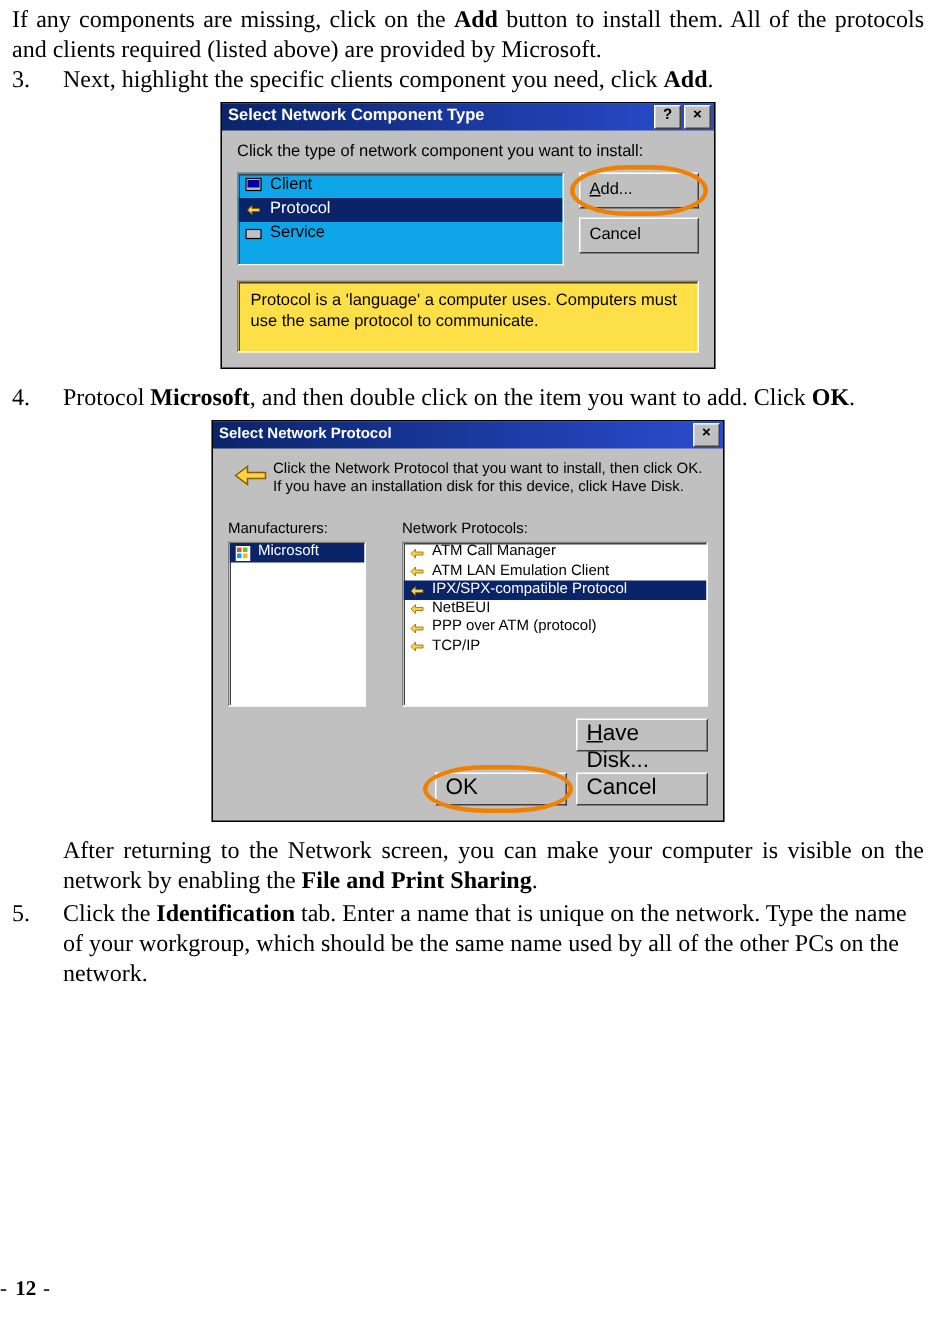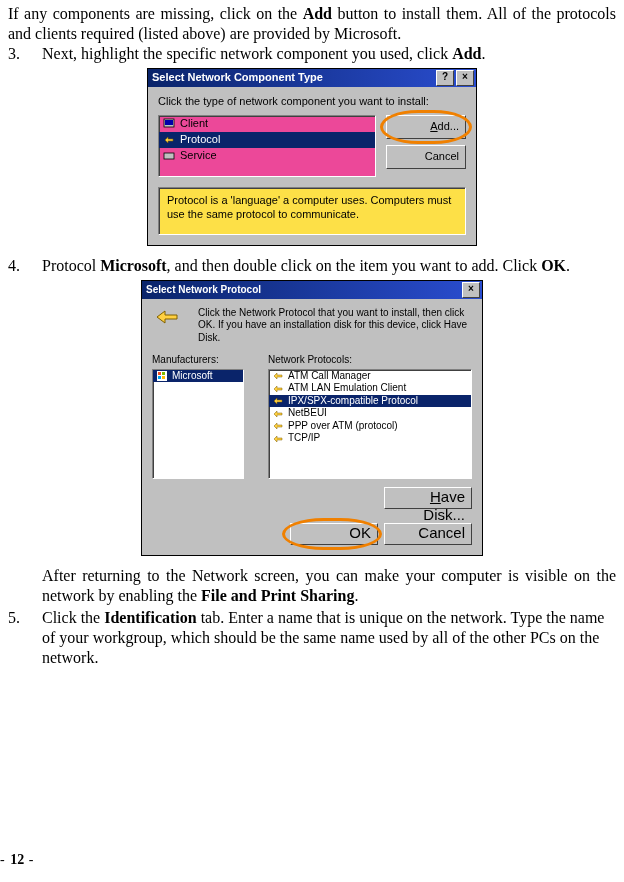--- a/index.html
+++ b/index.html
@@ -54,21 +54,21 @@
     font-size: 10px;
     line-height: 12px;
     text-align: center;
     color: #000;
   }
   .dlg1-body { padding: 8px 10px 10px; }
   .dlg1-instr { margin-bottom: 6px; }
   .dlg1-row { display: flex; gap: 10px; }
   .listbox {
     flex: 1;
-    background: #ec4899;
+    background: #0ea5e9;
     border: 1px solid #808080;
     border-right-color: #fff;
     border-bottom-color: #fff;
     box-shadow: inset 1px 1px 0 #404040;
     height: 60px;
     overflow: hidden;
   }
   .lb-item {
     display: flex;
     align-items: center;
@@ -83,21 +83,21 @@
   }
   .btncol { display: flex; flex-direction: column; gap: 6px; width: 80px; }
   .winbtn {
     background: #c0c0c0;
     border: 1px solid #fff;
     border-right-color: #404040;
     border-bottom-color: #404040;
     height: 22px;
     font-family: inherit;
     font-size: 11px;
-    text-align: right;
+    text-align: left;
     line-height: 20px;
     padding: 0 6px;
   }
   .circle-hl {
     position: relative;
   }
   .circle-hl::after {
     content: "";
     position: absolute;
     left: -6px; right: -6px; top: -5px; bottom: -5px;
@@ -120,21 +120,21 @@
   .dlg2 {
     display: inline-block;
     width: 340px;
     border: 1px solid #000;
     background: #c0c0c0;
     font-family: Tahoma, "MS Sans Serif", Arial, sans-serif;
     font-size: 10px;
     text-align: left;
   }
   .dlg2-body { padding: 8px 10px 10px; }
-  .dlg2-top { display: flex; gap: 16px; margin-bottom: 10px; }
+  .dlg2-top { display: flex; gap: 0; margin-bottom: 10px; }
   .dlg2-icon {
     width: 30px; height: 30px;
     display: flex; align-items: flex-start; justify-content: center;
     color: #008080;
   }
   .dlg2-instr { flex: 1; line-height: 1.25; }
   .dlg2-cols { display: flex; gap: 16px; }
   .dlg2-col { display: flex; flex-direction: column; }
   .col-label { margin-bottom: 2px; }
   .mfg-list {
@@ -184,21 +184,21 @@
 </head>
 <body>
 
 <div class="body-text">
   <span>If any components are missing, click on the </span><span class="bold">Add</span><span> button to install them. All of the protocols and clients required (listed above) are provided by Microsoft.</span>
 </div>
 
 <div class="list-line">
   <div class="list-num">3.</div>
   <div class="list-body">
-    <span>Next, highlight the specific network component you used, click </span><span class="bold">Add</span><span>.</span>
+    <span>Next, highlight the specific clients component you need, click </span><span class="bold">Add</span><span>.</span>
   </div>
 </div>
 
 <div class="fig-wrap">
   <div class="dlg1">
     <div class="titlebar">
       <span class="tb-title">Select Network Component Type</span>
       <span class="tb-btn">?</span>
       <span class="tb-btn">×</span>
     </div>

